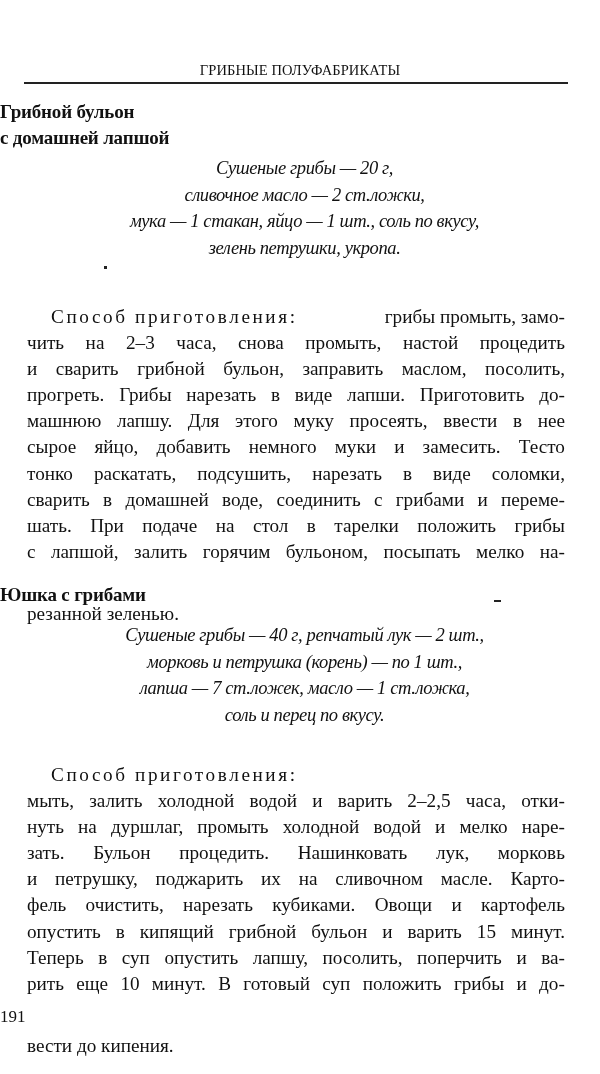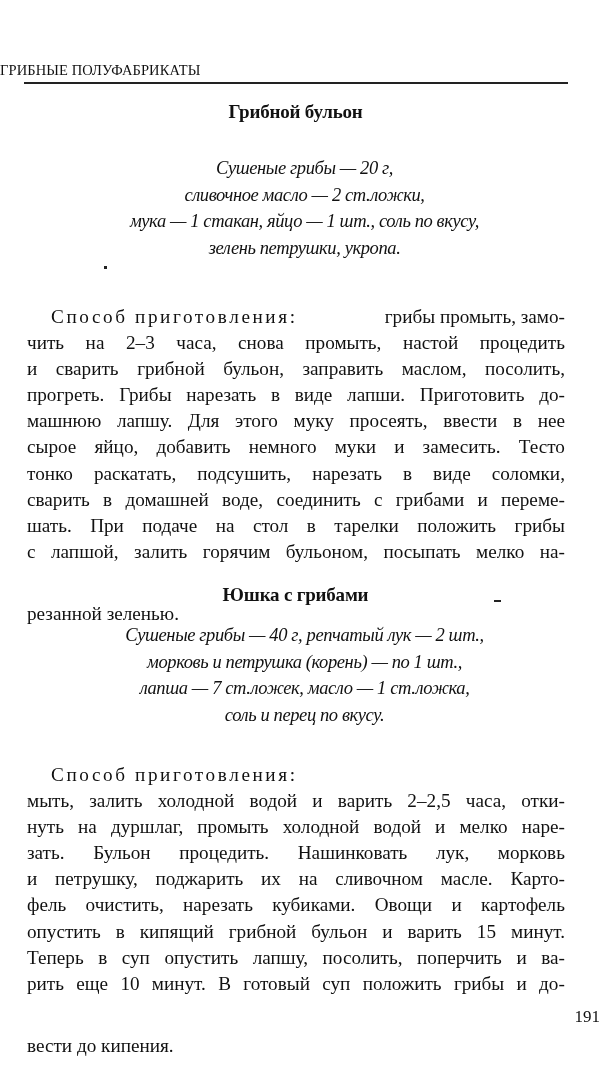--- a/index.html
+++ b/index.html
@@ -2,55 +2,56 @@
 <html><head>
   <meta charset="utf-8">
   <style>
     html, body { margin: 0; padding: 0; background: #ffffff; }
     body {
       width: 600px; height: 1074px; position: relative; overflow: hidden;
       font-family: "Liberation Serif", "DejaVu Serif", serif; color: #111;
     }
     .running-head {
       position: absolute; left: 0; width: 600px; top: 62px;
-      font-size: 14.5px; letter-spacing: 0.1px;
+      text-align: center; font-size: 14.5px; letter-spacing: 0.1px;
     }
     .head-rule {
       position: absolute; left: 24px; width: 544px; top: 82px; height: 2px; background: #222;
     }
     .title {
-      position: absolute; left: 0; width: 591px; text-align: center;
+      position: absolute; left: 0; width: 591px; text-align: left;
       font-weight: bold; font-size: 19px; line-height: 26px; letter-spacing: -0.2px;
     }
     .ingredients {
       position: absolute; left: 0; width: 600px; text-align: center;
       font-style: italic; font-size: 18.5px; line-height: 26.5px; letter-spacing: -0.4px;
     }
     .ingredients div { white-space: nowrap; padding-left: 9px; }
     .method {
       position: absolute; left: 27px; width: 538px;
       font-size: 19.2px; line-height: 26.1px;
     }
     .method .line { display: flex; justify-content: space-between; white-space: nowrap; }
     .method .line.first { padding-left: 24px; margin-top: 20px; }
     .method .line.last { justify-content: flex-start; margin-top: 36px; }
     .spaced { letter-spacing: 2.6px; }
     .page-number {
-      position: absolute; left: 0; width: 600px; top: 1007px; text-align: right; font-size: 17px;
+      position: absolute; left: 0; width: 600px; top: 1007px; text-align: left; font-size: 17px;
     }
     .mark { position: absolute; background: #222; }
   </style>
 </head>
 <body>
 
 <div class="running-head">ГРИБНЫЕ ПОЛУФАБРИКАТЫ</div>
 <div class="head-rule"></div>
 
 <div class="title" style="top:99px;">
   <div>Грибной бульон</div>
+  <div>с домашней лапшой</div>
 </div>
 
 <div class="ingredients" style="top:155px;">
   <div>Сушеные грибы — 20 г,</div>
   <div>сливочное масло — 2 ст.ложки,</div>
   <div>мука — 1 стакан, яйцо — 1 шт., соль по вкусу,</div>
   <div>зелень петрушки, укропа.</div>
 </div>
 
 <div class="mark" style="left:104px;top:266px;width:3px;height:3px;"></div>

